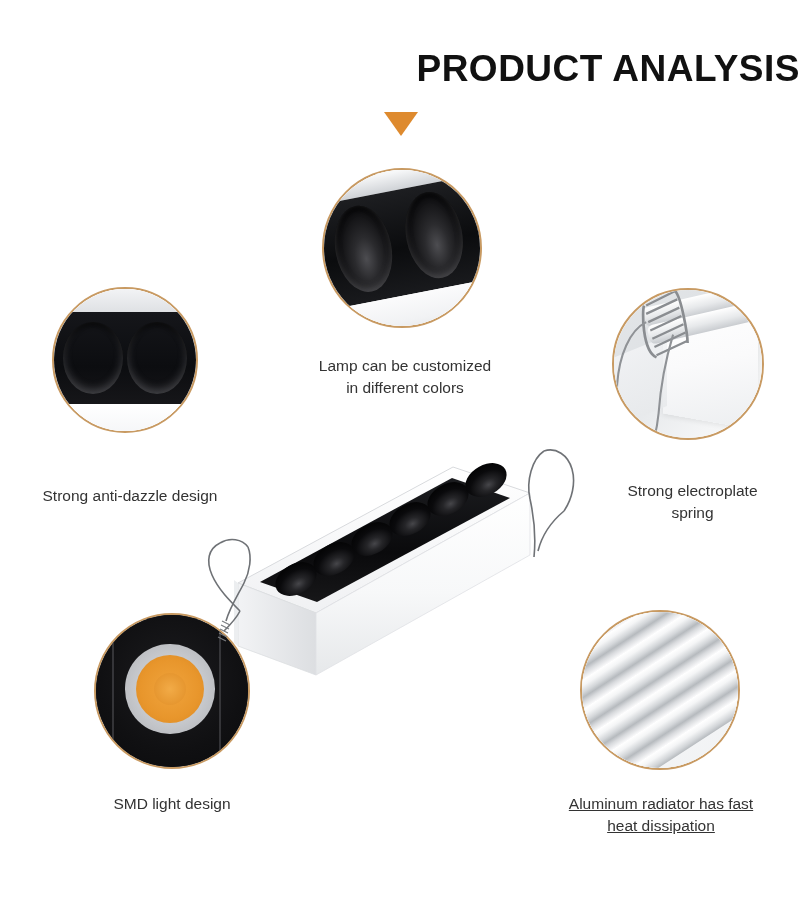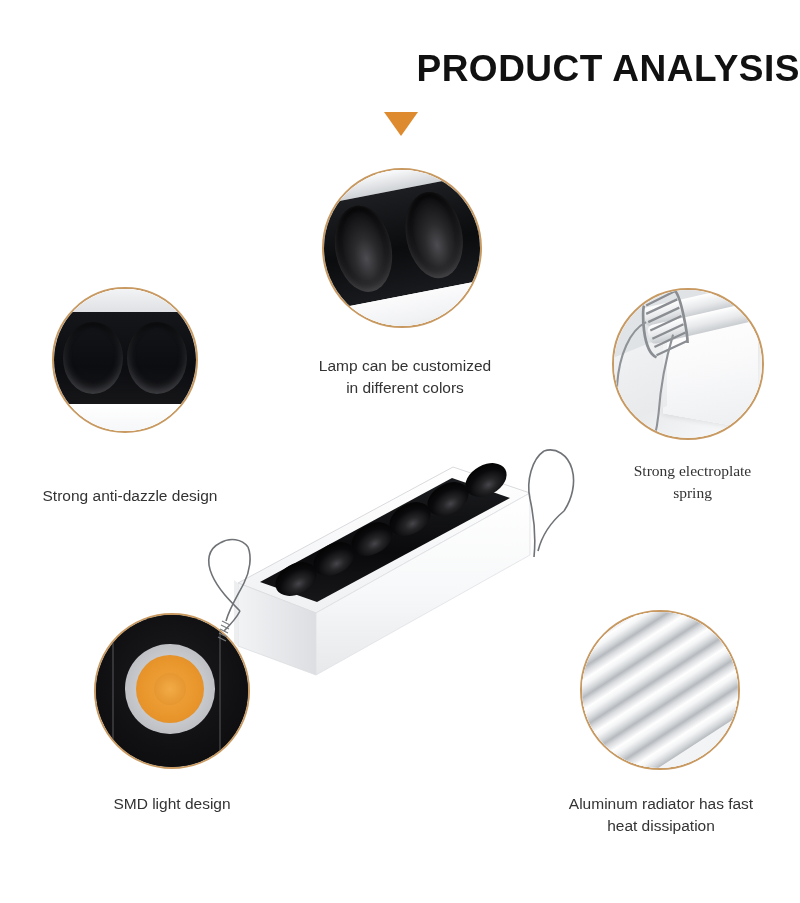--- a/index.html
+++ b/index.html
@@ -291,21 +291,21 @@
           <path d="M44,15 C47,18 50,36 50,40" stroke-width="1.3"></path>
         </g>
         <g stroke="#8f9296" stroke-width="1" fill="none">
           <path d="M30,30 C22,34 17,46 16,60 C15,72 20,82 26,90"></path>
           <path d="M43,36 C40,46 37,60 36,74 C35,84 33,90 31,95"></path>
         </g>
       </svg>
     </div>
   </div>
 </div>
-<div class="caption" style="left:585px; top:460px; width:215px;font-family:Liberation Serif, serif;">Strong electroplate
+<div class="caption" style="left:585px; top:480px; width:215px;">Strong electroplate
 spring</div>
 
 <div class="circle-wrap" style="left:94px; top:613px;">
   <div class="circle" style="width:156px; height:156px;">
     <div class="circle-inner ph-smd">
       <div class="blk"></div>
       <div class="edge e1"></div>
       <div class="edge e2"></div>
 
       <div class="cob-outer"></div>
@@ -317,21 +317,21 @@
 <div class="caption" style="left:62px; top:793px; width:220px;">SMD light design</div>
 
 <div class="circle-wrap" style="left:580px; top:610px;">
   <div class="circle" style="width:160px; height:160px;">
     <div class="circle-inner ph-alu">
       <div class="plain"></div>
       <div class="fins"></div>
     </div>
   </div>
 </div>
-<div class="caption" style="left:530px; top:793px; width:262px;">Aluminum radiator has fast
+<div class="caption" style="left:530px; top:793px; width:262px;text-decoration:underline;">Aluminum radiator has fast
 heat dissipation</div>
 
 <div class="product">
   <svg width="400" height="260" viewBox="0 0 400 260">
     <defs>
       <linearGradient id="topFace" x1="0" y1="0" x2="0" y2="1">
         <stop offset="0%" stop-color="#ffffff"></stop>
         <stop offset="100%" stop-color="#f0f1f3"></stop>
       </linearGradient>
       <linearGradient id="frontFace" x1="0" y1="0" x2="0" y2="1">

